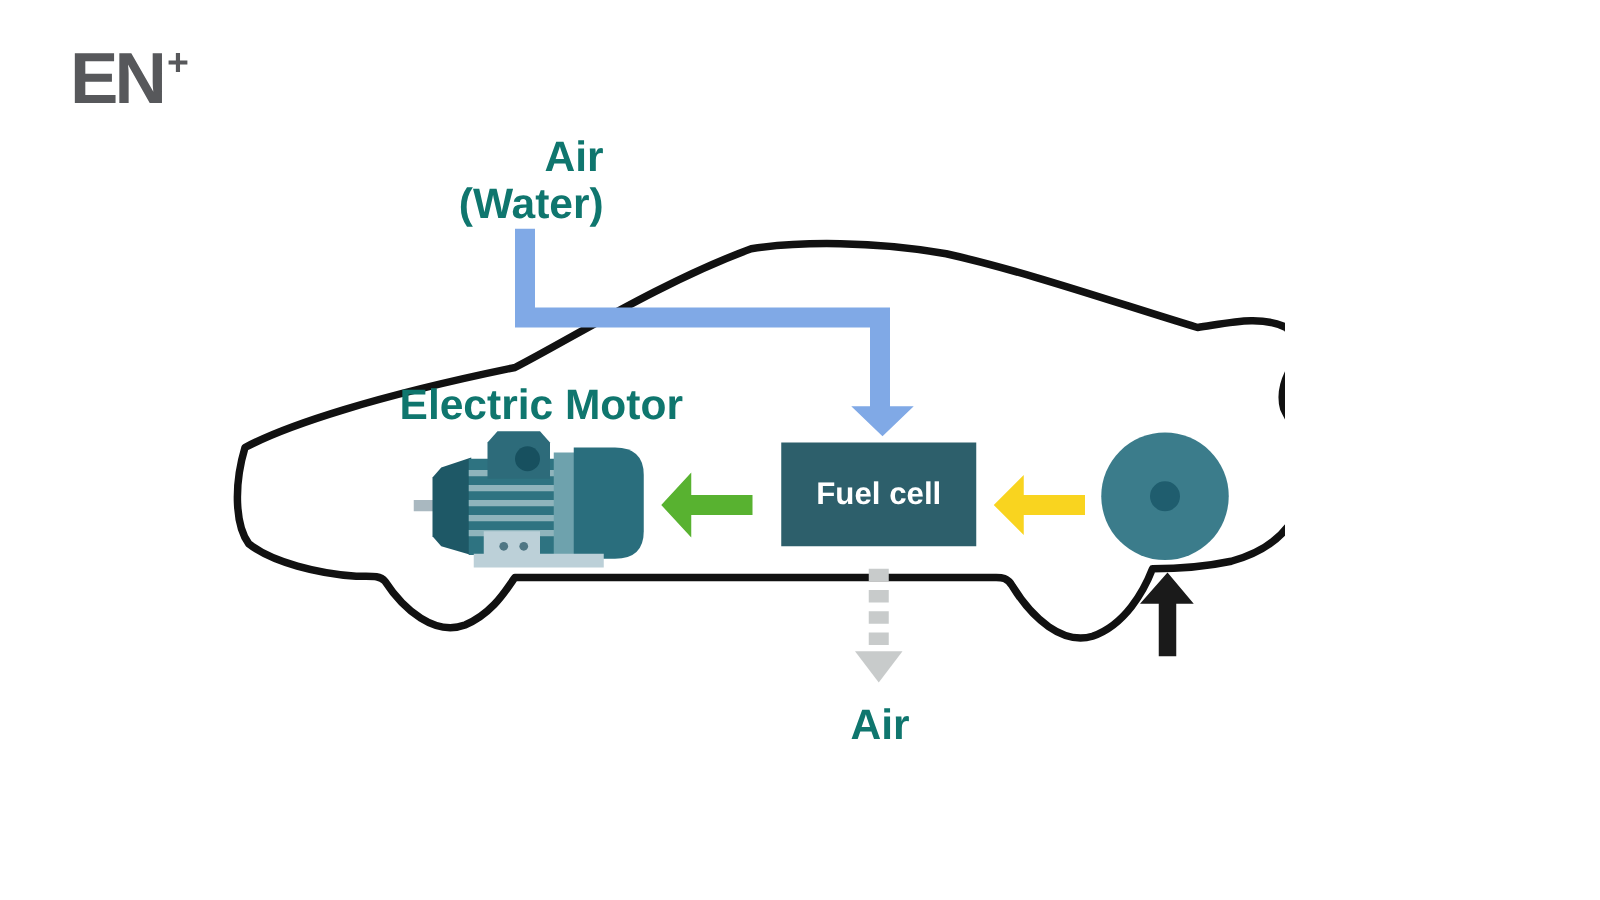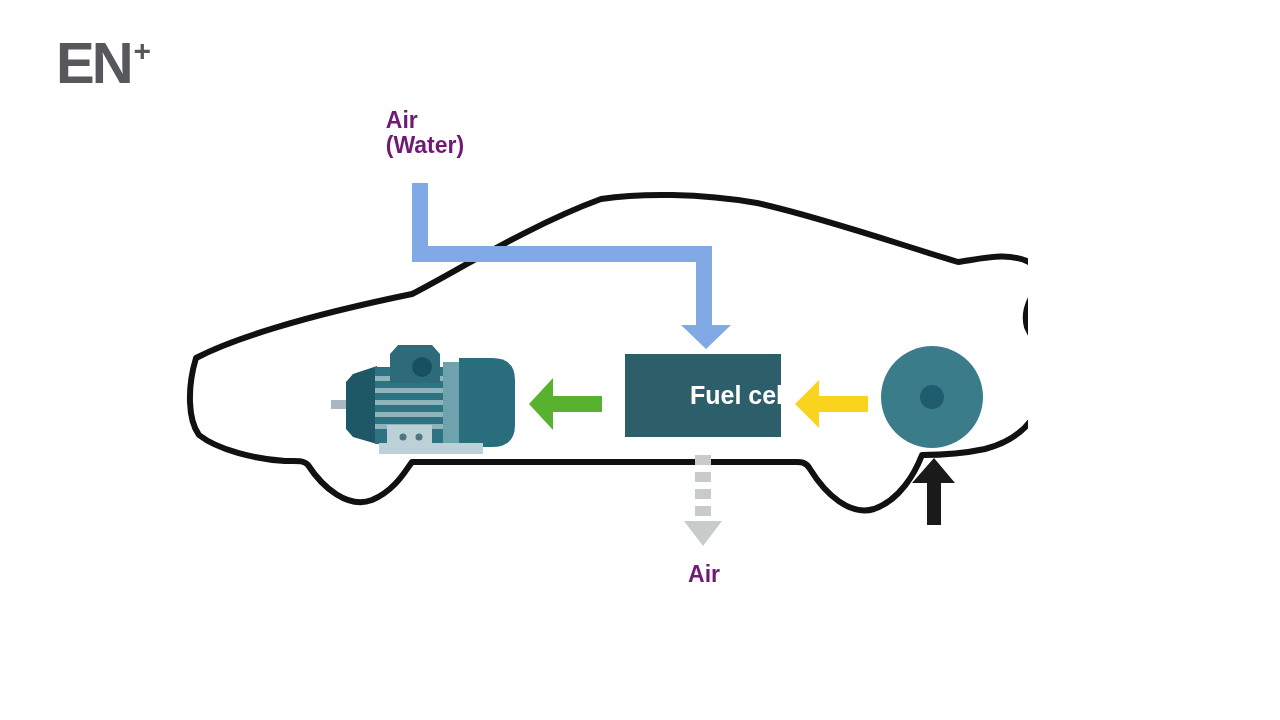--- a/index.html
+++ b/index.html
@@ -2,36 +2,36 @@
 <html><head>
 <meta charset="utf-8">
 <style>
   html,body{margin:0;padding:0;background:#ffffff;}
   #stage{
     position:relative;width:1028px;height:720px;background:#ffffff;
     font-family:"Liberation Sans", sans-serif;color:#1b1b1b;overflow:hidden;
   }
   .abs{position:absolute;}
   .label{
-    font-weight:bold;font-size:23px;line-height:1.08;color:#701a75;
-    text-align:left;white-space:nowrap;transform:translateX(-50%);
+    font-weight:bold;font-size:34px;line-height:1.08;color:#0f766e;
+    text-align:right;white-space:nowrap;transform:translateX(-50%);
   }
   #logo{
     left:56px;top:34px;display:flex;align-items:flex-start;color:#57585b;
     font-weight:bold;letter-spacing:-3px;
   }
   #logo .en{font-size:58px;line-height:1;}
   #logo .plus{font-size:30px;line-height:1;margin-left:3px;margin-top:2px;letter-spacing:0;}
   #air-label{left:425px;top:108px;}
   #motor-label{left:433px;top:306px;}
   #tank-label{left:916px;top:304px;}
   #prd-label{left:934px;top:541px;}
   #exhaust-label{left:704px;top:562px;}
   #fuelcell-label{
-    left:662px;top:354px;width:156px;height:83px;
+    left:625px;top:354px;width:156px;height:83px;
     display:flex;align-items:center;justify-content:center;
     color:#ffffff;font-weight:bold;font-size:25px;
   }
   svg{position:absolute;left:0;top:0;}
 </style>
 </head>
 <body>
 
 <div id="stage">
 
@@ -107,20 +107,21 @@
   <div id="logo" class="abs">
     <span class="en">EN</span>
     <span class="plus">+</span>
   </div>
 
   <div id="air-label" class="abs label">
     <div>Air</div>
     <div>(Water)</div>
   </div>
 
+  <div id="motor-label" class="abs label">Electric Motor</div>
 
 
   <div id="fuelcell-label" class="abs">Fuel cell</div>
 
 
   <div id="exhaust-label" class="abs label">
     <div>Air</div>
   </div>
 
 </div>

